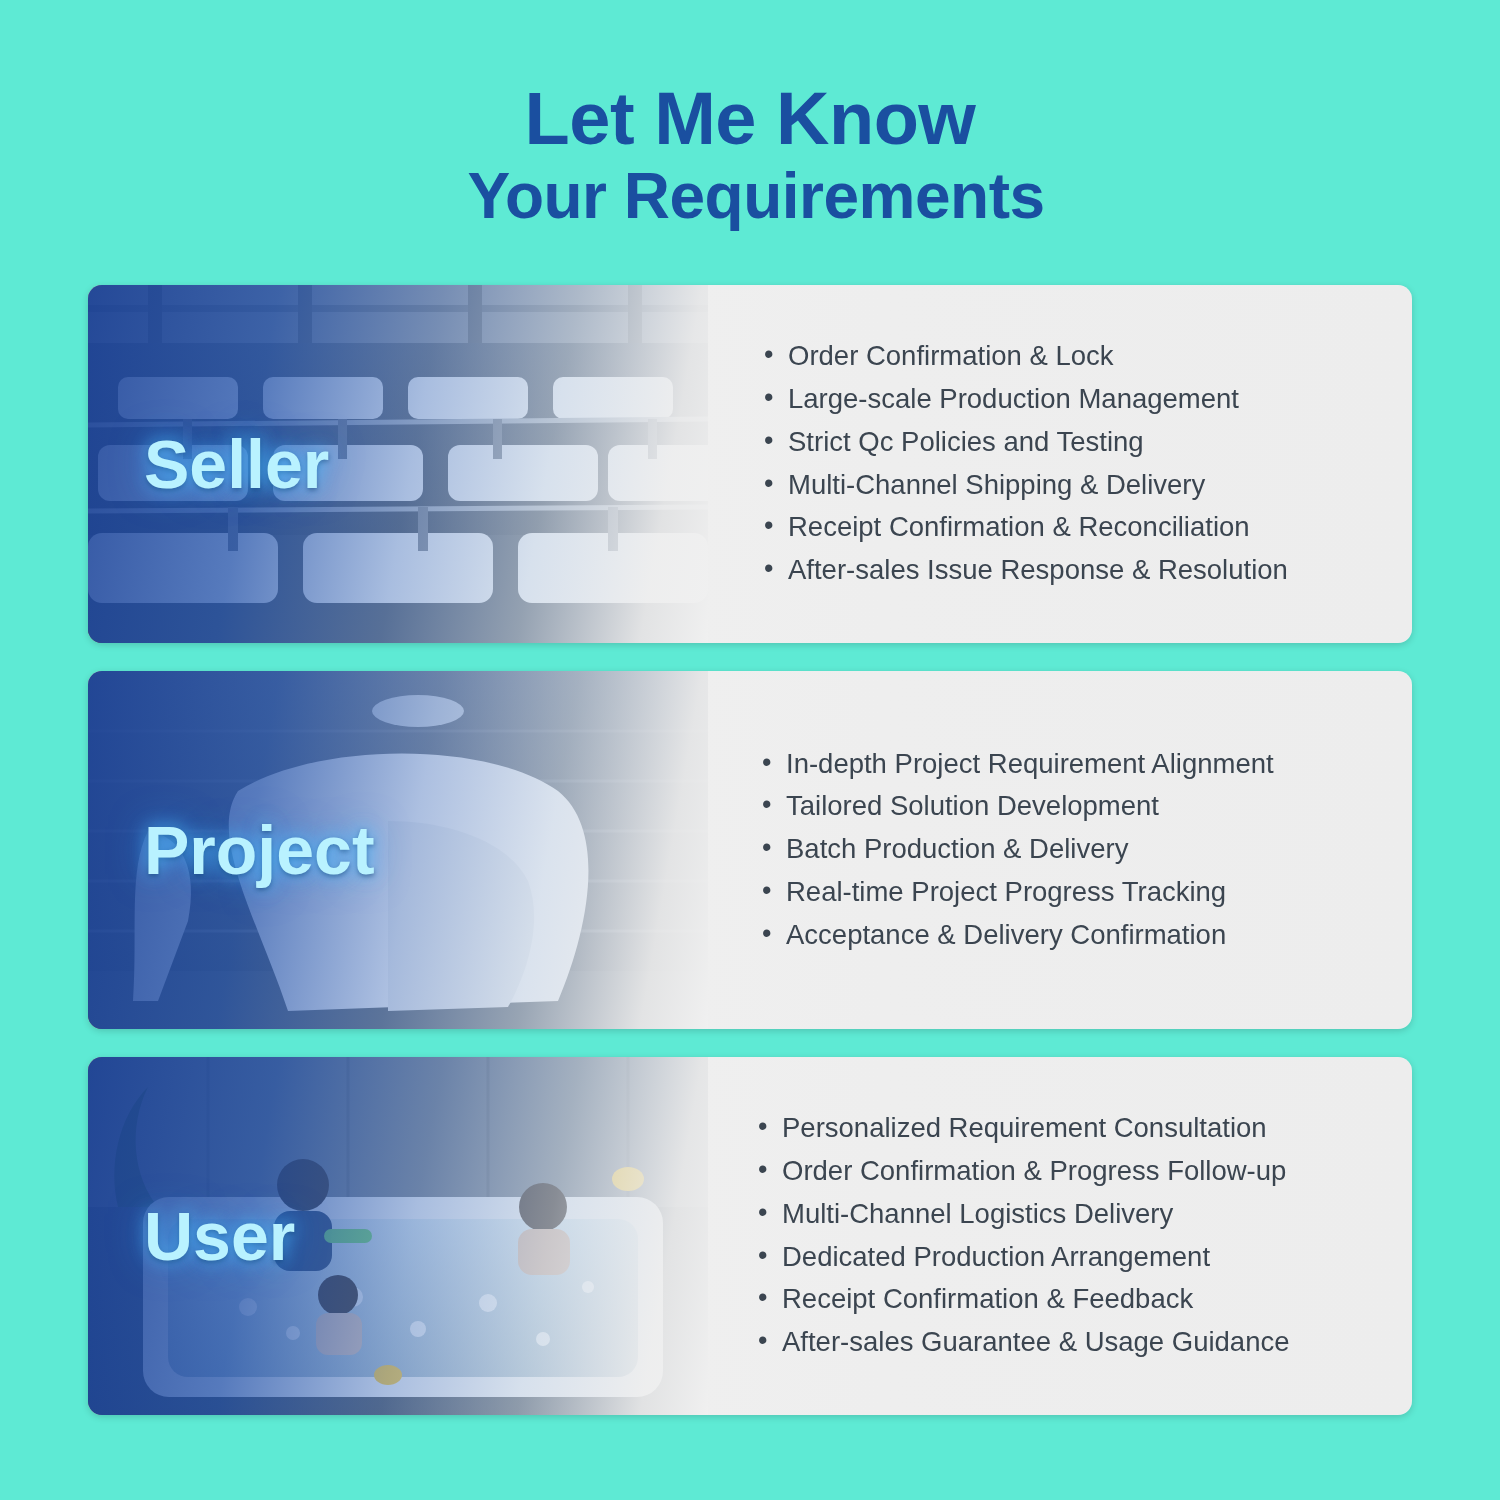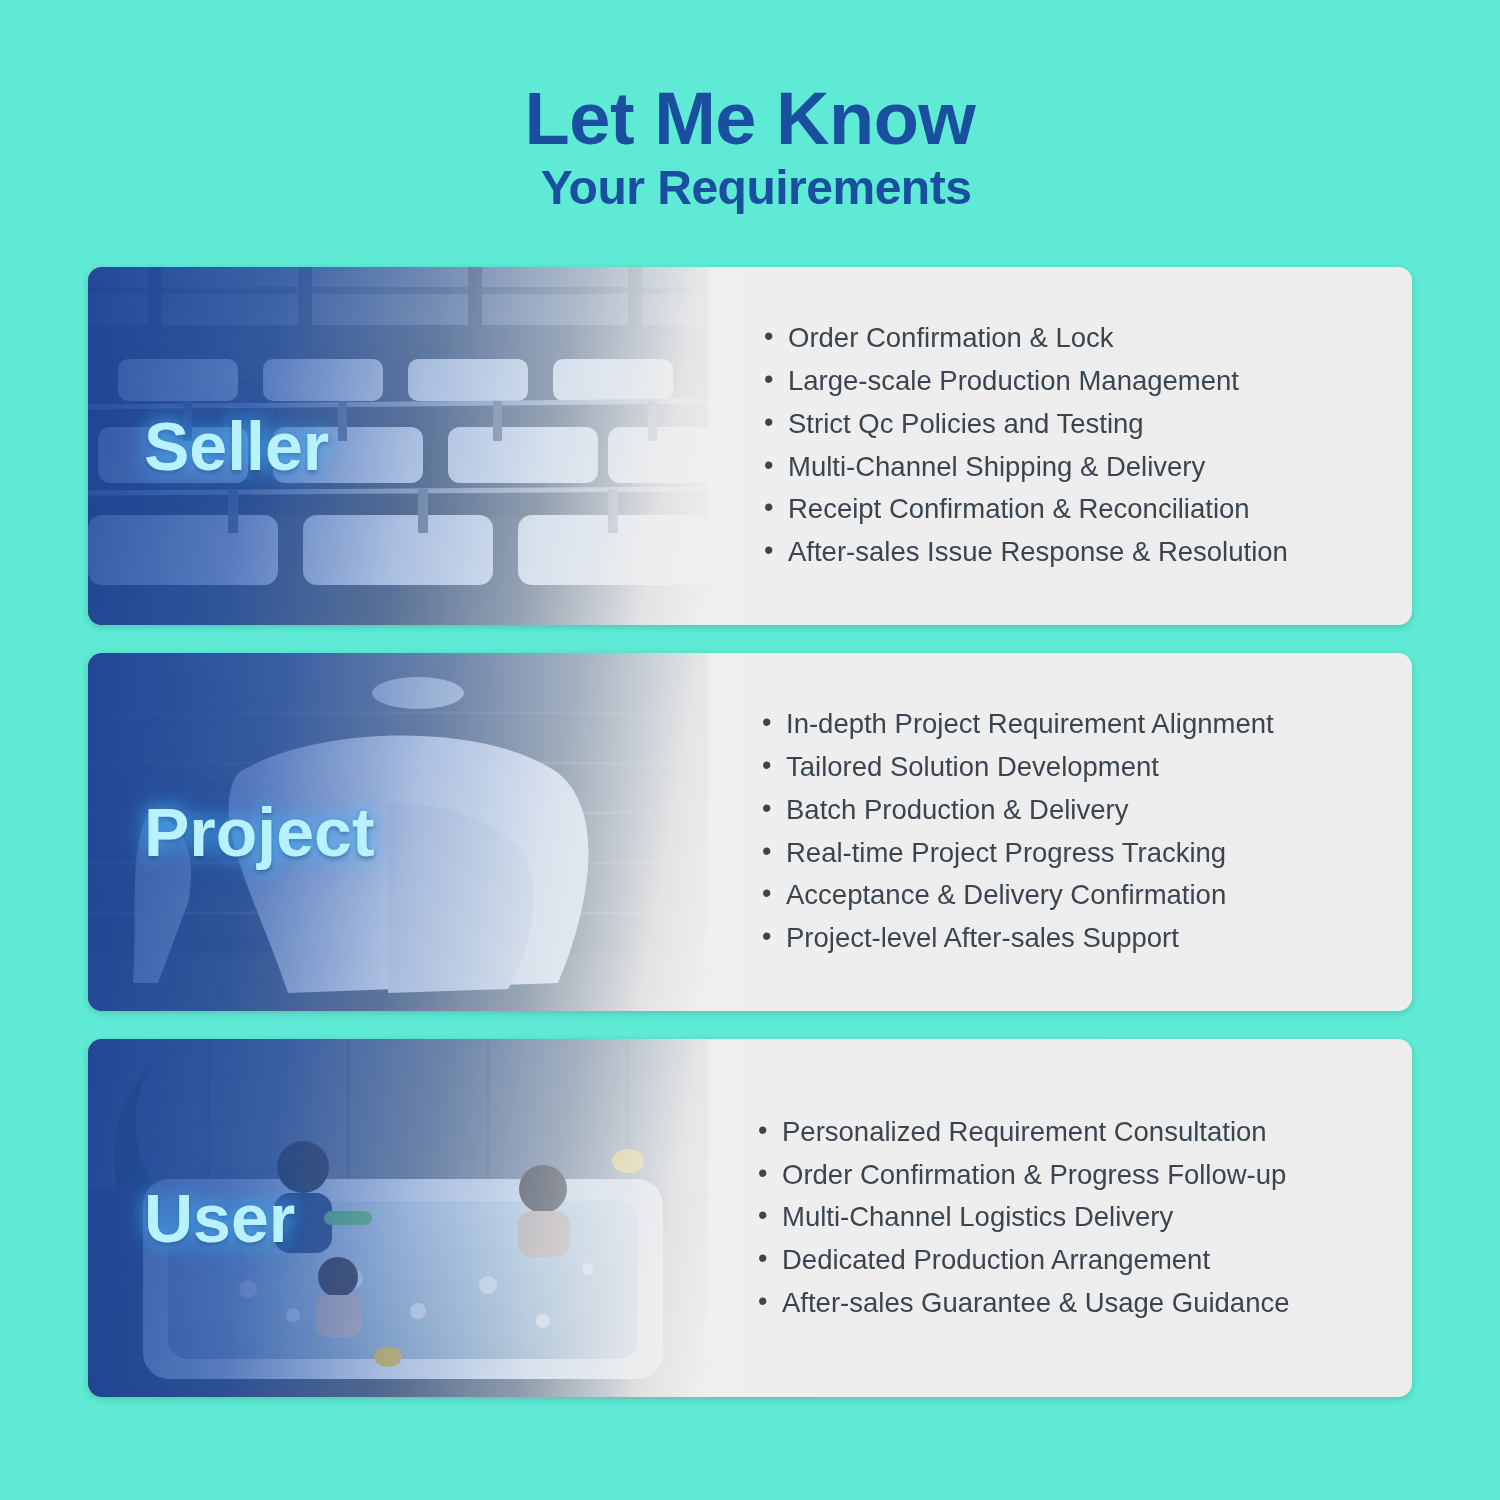--- a/index.html
+++ b/index.html
@@ -24,21 +24,21 @@
     text-align: center;
   }
   .title-line {
     color: #1a4fa0;
     font-weight: bold;
     font-size: 74px;
     line-height: 1.12;
     letter-spacing: -0.5px;
   }
   .title-line.second {
-    font-size: 48px;
+    font-size: 64px;
     margin-left: 12px;
   }
 
   
   .cards {
     margin-top: 52px;
     display: flex;
     flex-direction: column;
     gap: 28px;
     padding: 0 88px;
@@ -247,21 +247,20 @@
           <span>Project</span>
         </div>
       </div>
       <div class="list-area">
         <ul class="req-list">
           <li>In-depth Project Requirement Alignment</li>
           <li>Tailored Solution Development</li>
           <li>Batch Production &amp; Delivery</li>
           <li>Real-time Project Progress Tracking</li>
           <li>Acceptance &amp; Delivery Confirmation</li>
-          <li>Project-level After-sales Support</li>
         </ul>
       </div>
     </div>
 
     <div class="card card-user">
       <div class="media">
         <div class="photo">
           <svg viewBox="0 0 620 358" preserveAspectRatio="xMidYMid slice" aria-hidden="true">
             <defs>
               <linearGradient id="sp" x1="0" y1="0" x2="0" y2="1">
@@ -318,19 +317,20 @@
         <div class="media-label">
           <span>User</span>
         </div>
       </div>
       <div class="list-area">
         <ul class="req-list">
           <li>Personalized Requirement Consultation</li>
           <li>Order Confirmation &amp; Progress Follow-up</li>
           <li>Multi-Channel Logistics Delivery</li>
           <li>Dedicated Production Arrangement</li>
+          <li>Receipt Confirmation &amp; Feedback</li>
           <li>After-sales Guarantee &amp; Usage Guidance</li>
         </ul>
       </div>
     </div>
 
   </div>
 </div>
 
 </body></html>

